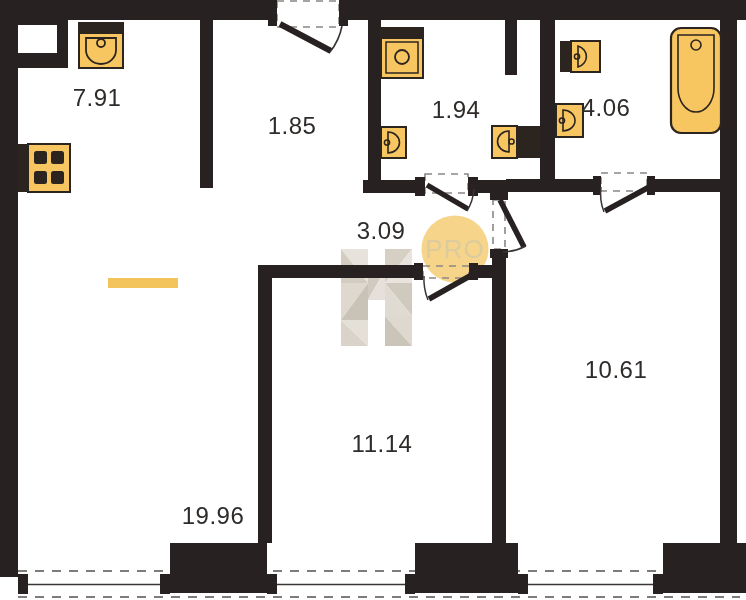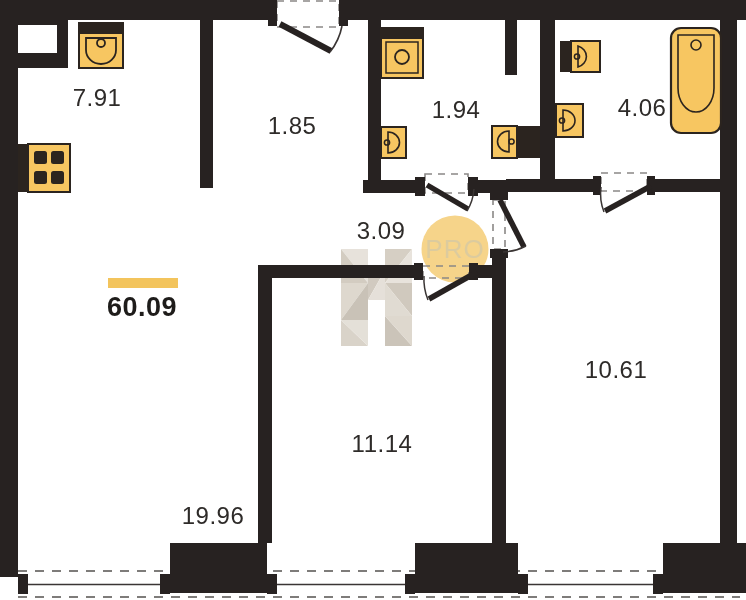--- a/index.html
+++ b/index.html
@@ -189,19 +189,18 @@
       <circle cx="696" cy="45" r="5" fill="none" stroke="#2b241f" stroke-width="1.6"></circle>
     </g>
   </g>
 
   <rect x="108" y="278" width="70" height="10" fill="#f3c45c"></rect>
 </svg>
 
   <div class="lbl" style="left:97px;top:98px">7.91</div>
   <div class="lbl" style="left:292px;top:126px">1.85</div>
   <div class="lbl" style="left:456px;top:110px">1.94</div>
-  <div class="lbl" style="left:642px;top:108px">4.06</div>
+  <div class="lbl" style="left:606px;top:108px">4.06</div>
   <div class="lbl" style="left:381px;top:231px">3.09</div>
   <div class="lbl" style="left:382px;top:444px">11.14</div>
   <div class="lbl" style="left:616px;top:370px">10.61</div>
   <div class="lbl" style="left:213px;top:516px">19.96</div>
-  <div class="lbl total" style="left:142px;top:307px">60.09</div>
 </div>
 
 </body></html>

